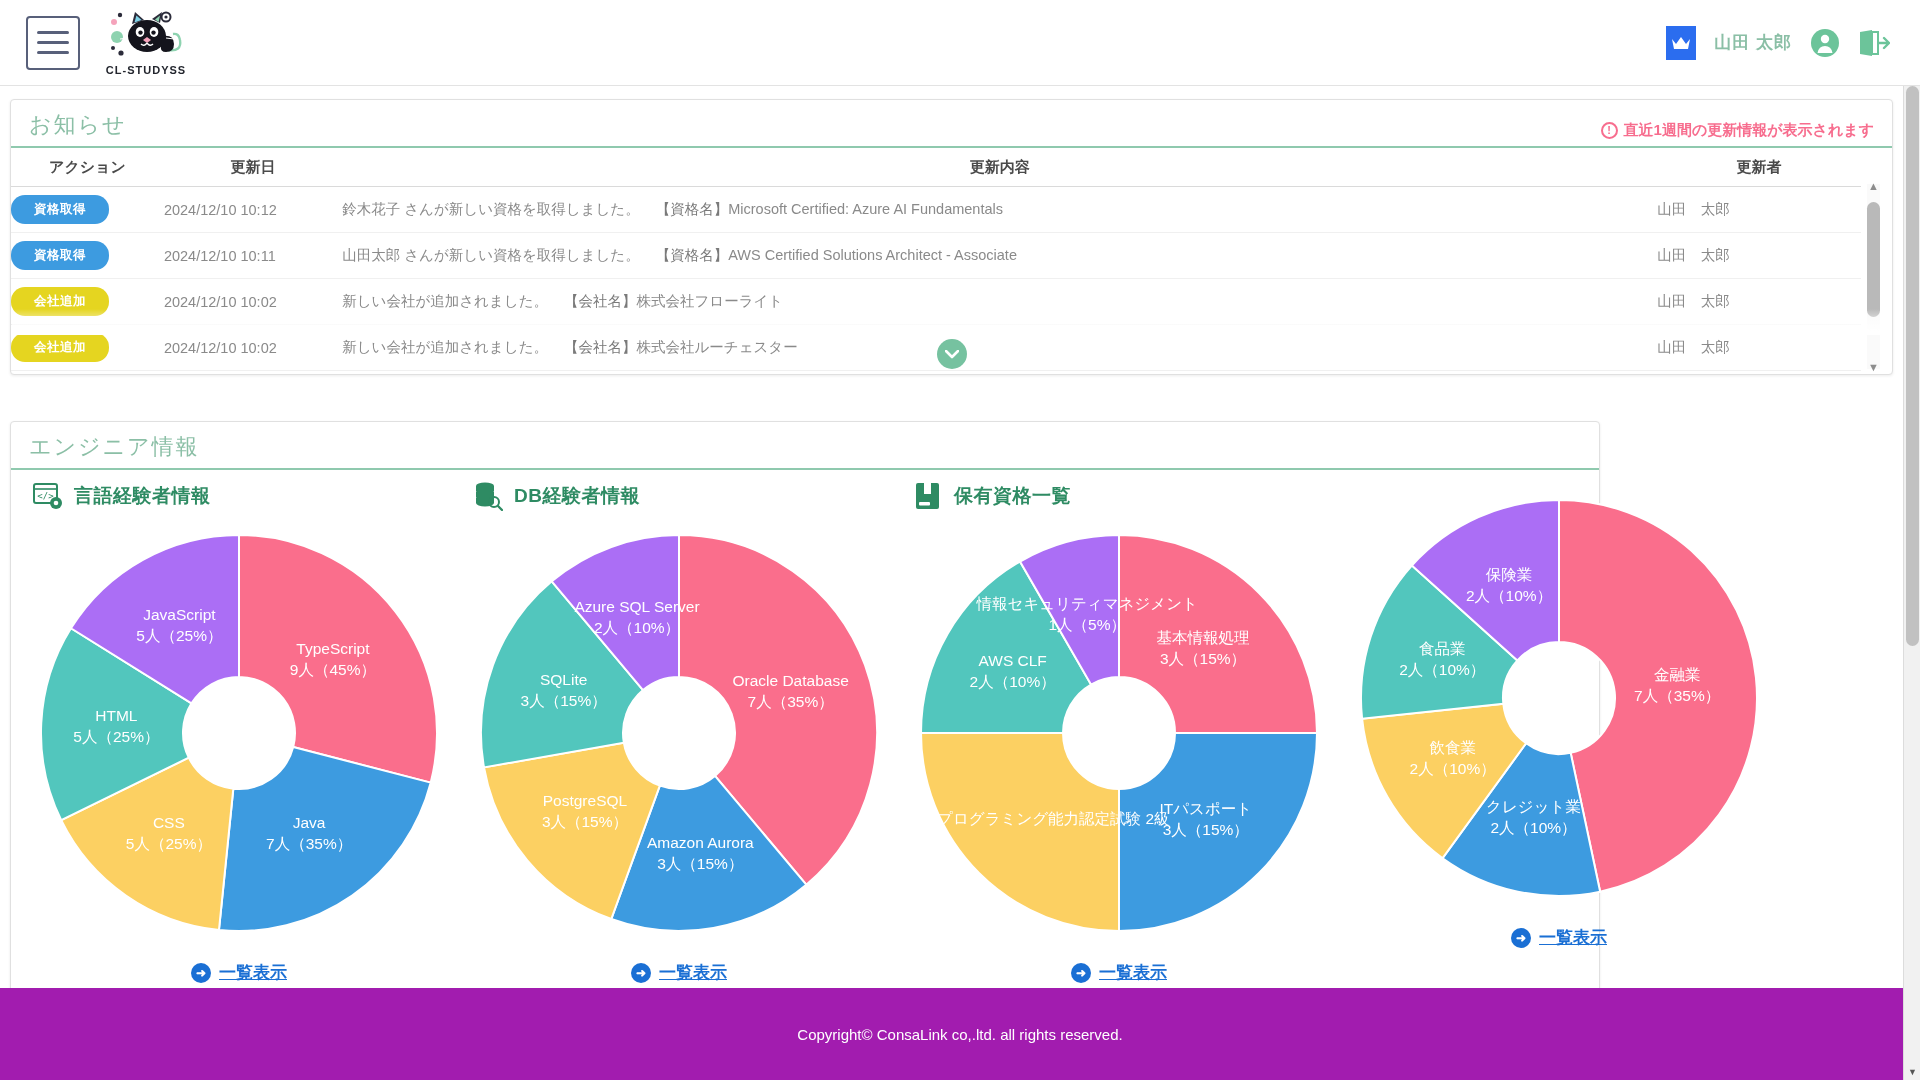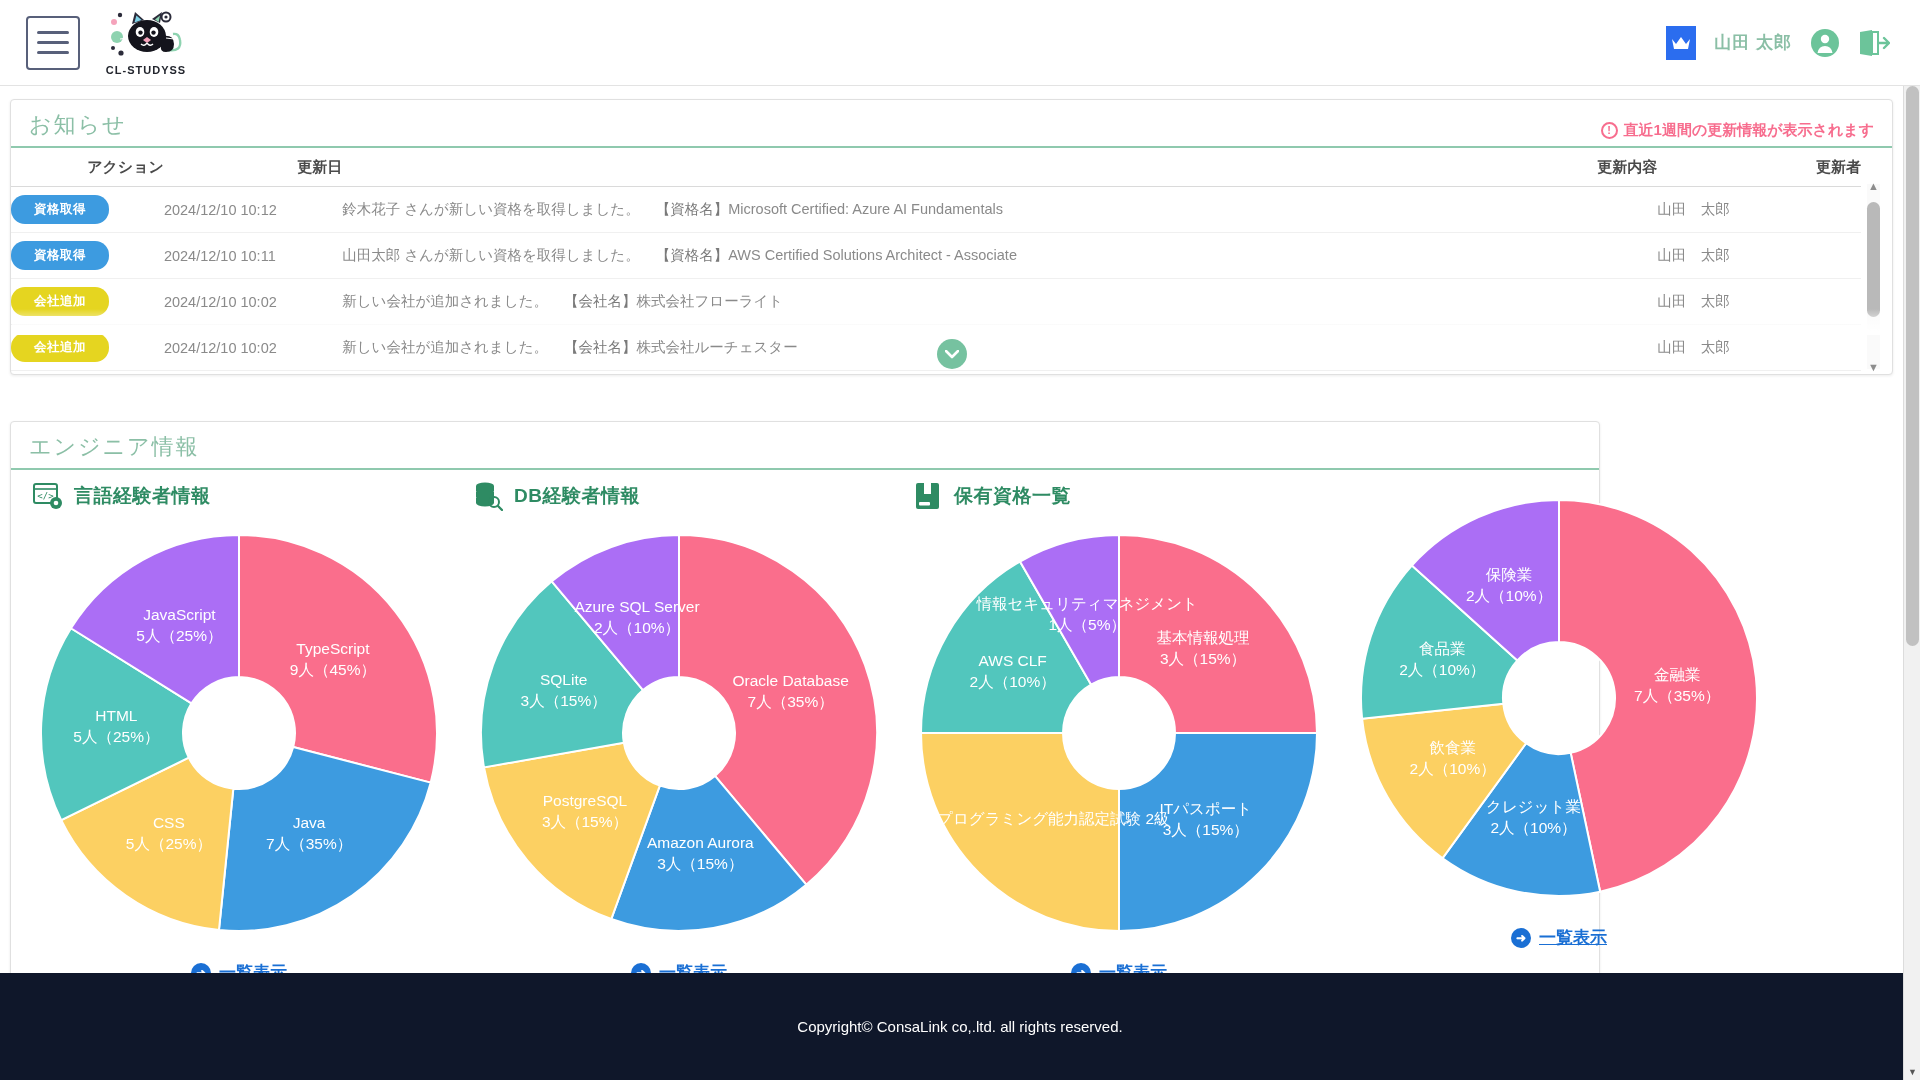--- a/index.html
+++ b/index.html
@@ -118,21 +118,21 @@
 
   
   .ntable-wrap {
     position: relative;
     padding: 0 0 0 0;
     height: 225px; overflow: hidden;
   }
   table.ntable { width: 1850px; border-collapse: collapse; table-layout: fixed; }
   table.ntable th {
     font-size: 15px; color: #4a4a4a; font-weight: bold;
-    text-align: right; padding: 10px 0 9px 0;
+    text-align: center; padding: 10px 0 9px 0;
     border-bottom: 1px solid #dadada;
     margin-left: 7px;
   }
   table.ntable td {
     font-size: 14.5px; color: #8a8a8a;
     padding: 8px 0; vertical-align: middle;
     border-bottom: 1px solid #f0f0f0;
   }
   th.c-action, td.c-action { width: 150px; padding-left: 26px; }
   th.c-date,   td.c-date   { width: 175px; }
@@ -218,22 +218,22 @@
   .link-arrow {
     width: 20px; height: 20px; border-radius: 50%;
     background: #1a6fd4; color: #fff; font-size: 12px;
     display: flex; align-items: center; justify-content: center;
   }
   .link-text { text-decoration: underline; }
 
   
   .footer {
     position: absolute; left: 0; bottom: 0;
-    width: 1920px; height: 107px;
-    background: #0f172a;
+    width: 1920px; height: 92px;
+    background: #a21caf;
     display: flex; align-items: center; justify-content: center;
     z-index: 25;
   }
   .footer-text { color: #ffffff; font-size: 15px; }
 </style>
 </head>
 <body>
 
 <div class="header">
   <div class="hamburger">

